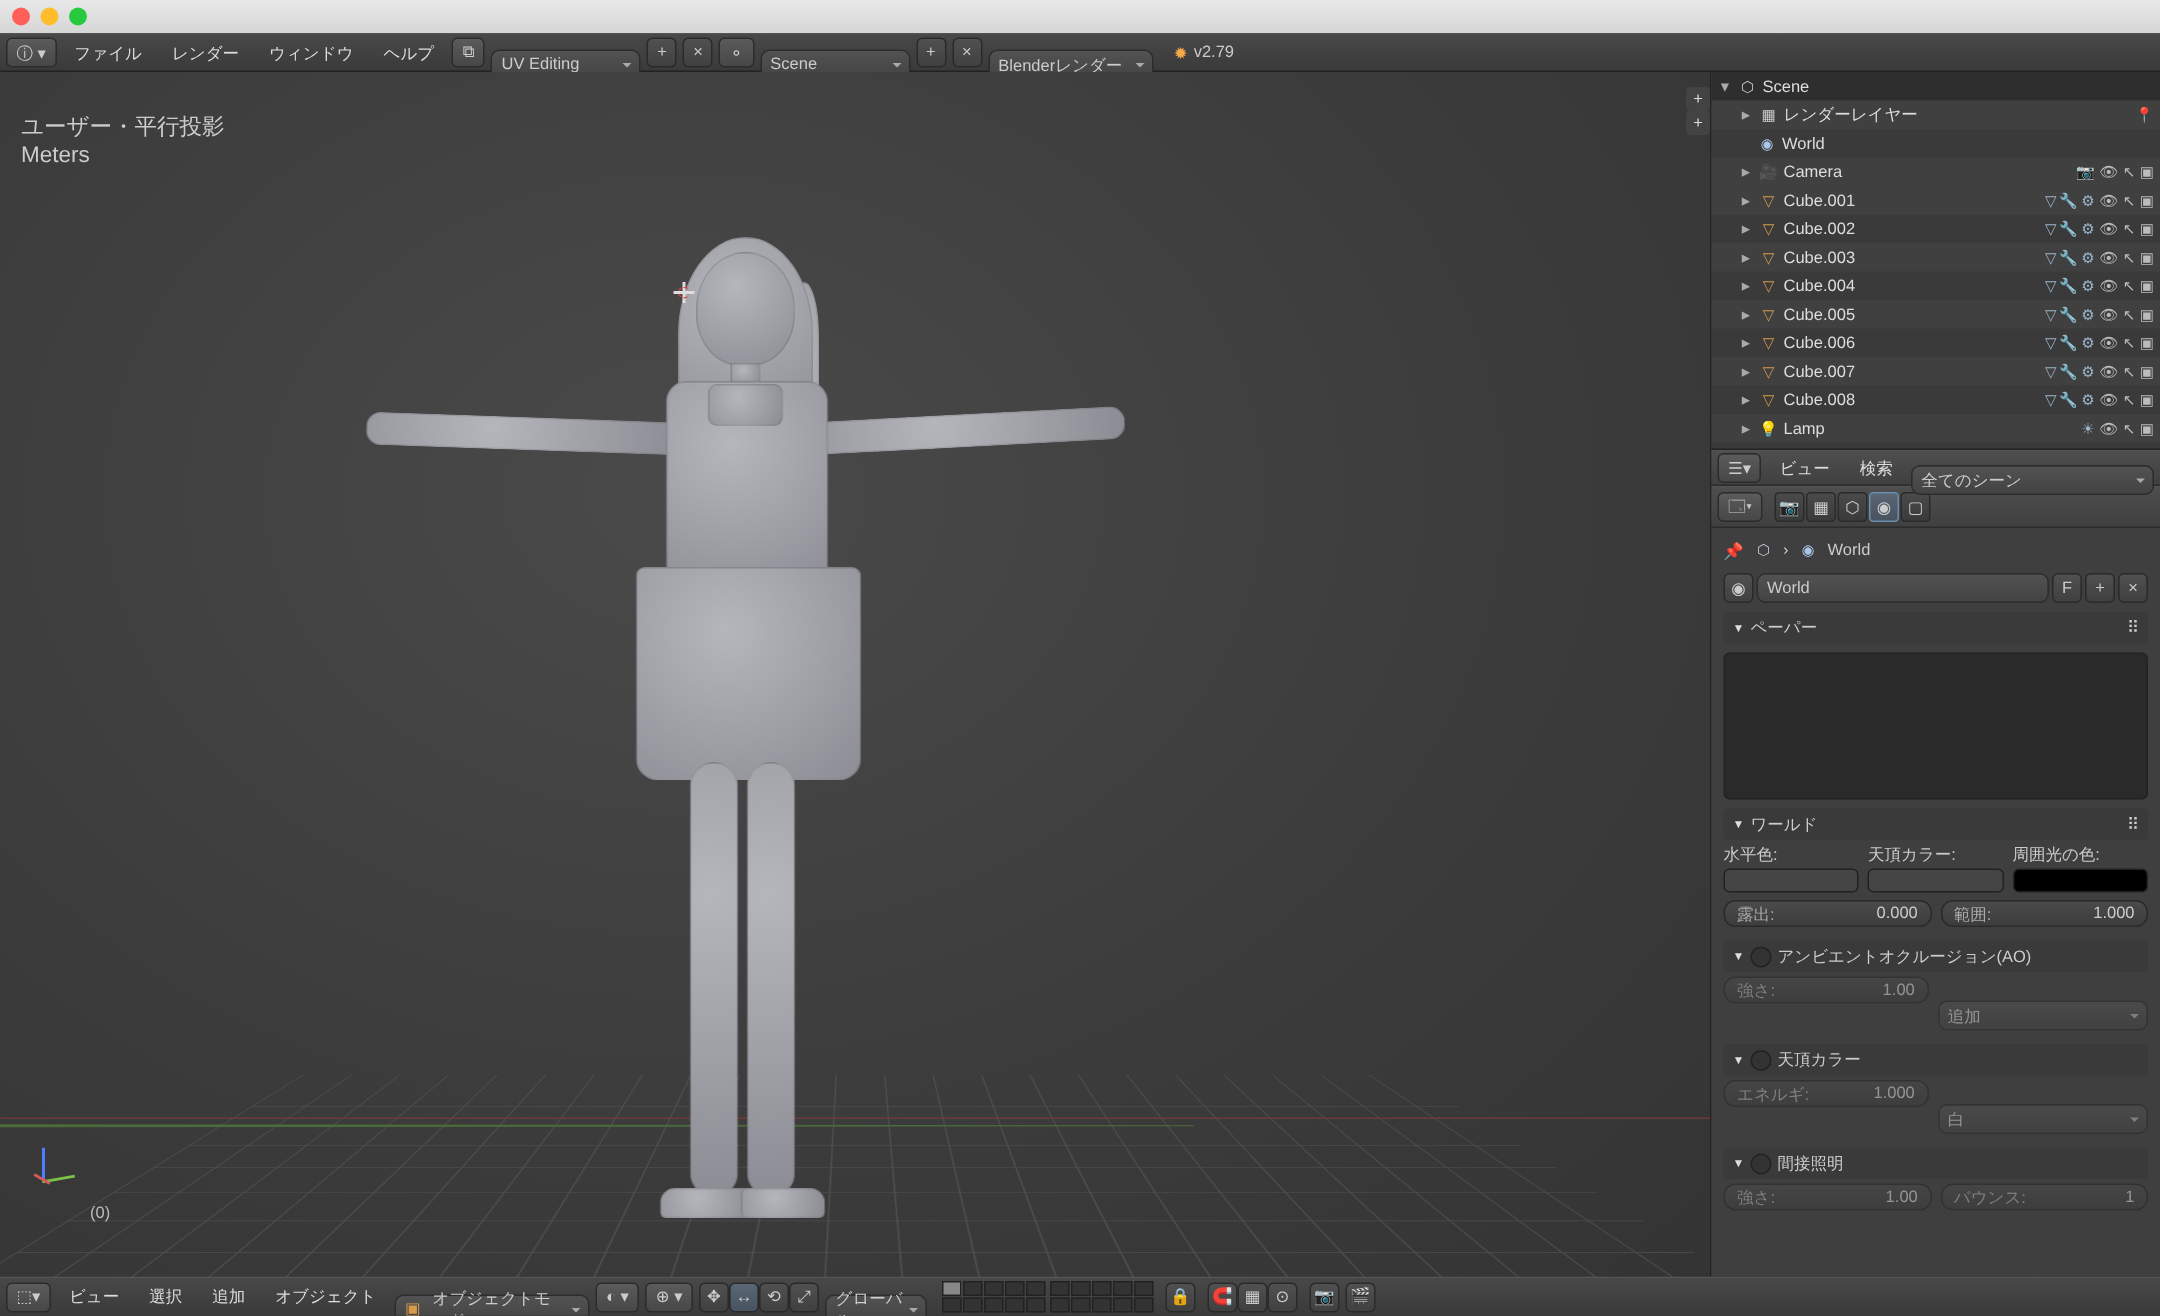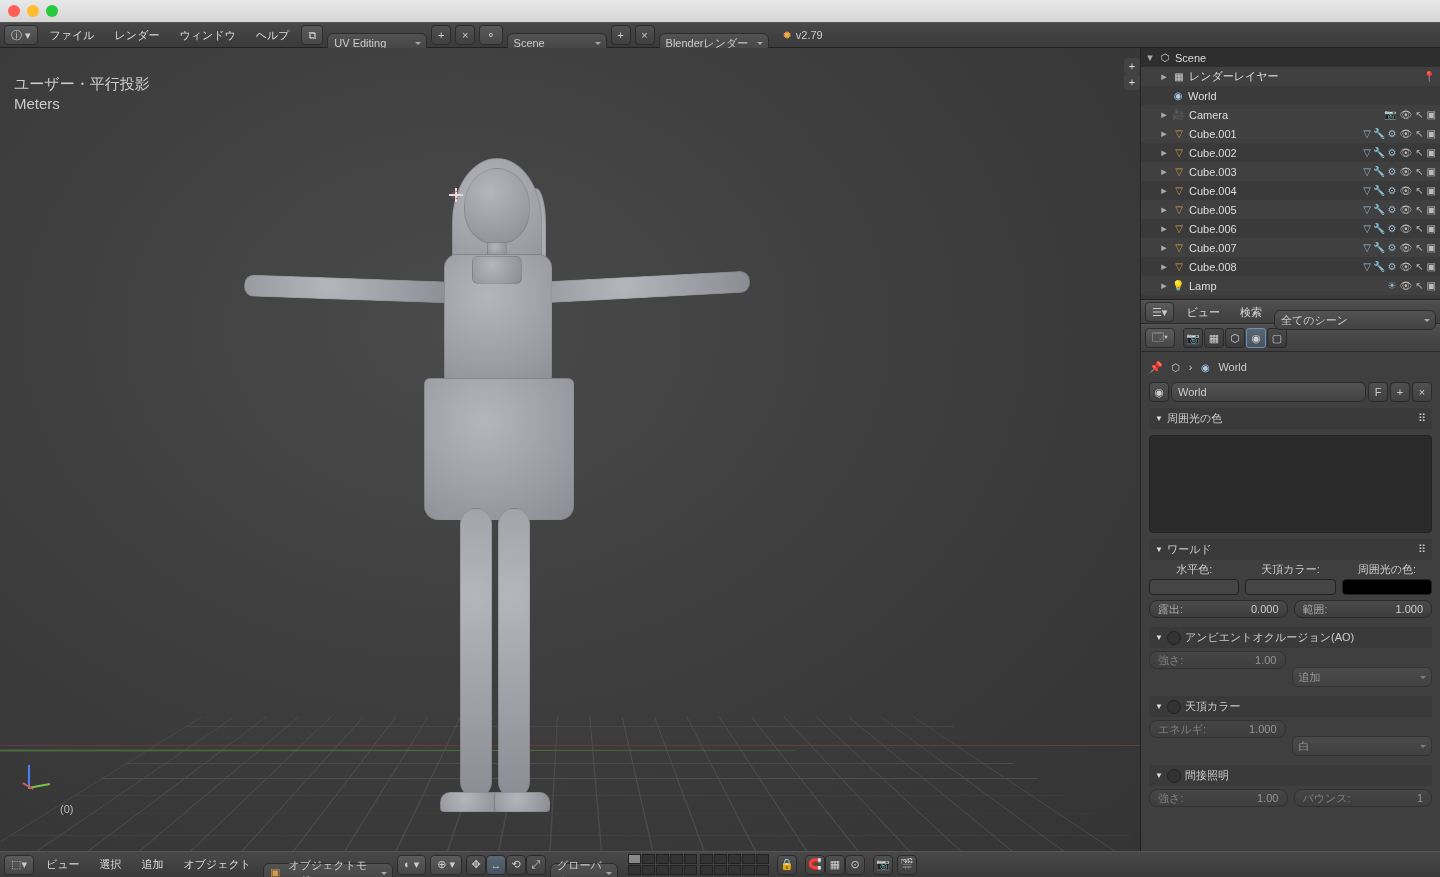--- a/index.html
+++ b/index.html
@@ -83,21 +83,21 @@
 .id-row .field { flex:1; }
 .sq { width:20px; height:20px; background:linear-gradient(#505050,#404040); border:1px solid #2a2a2a; border-radius:4px; display:inline-flex; align-items:center; justify-content:center; cursor:pointer; }
 
 .section-h { background:#3a3a3a; border-radius:3px; padding:3px 6px; margin-top:6px; display:flex; align-items:center; gap:4px; cursor:pointer; }
 .section-h .arr { color:#ddd; font-size:8px; }
 .preview-box { background:#2a2a2a; border:1px solid #222; border-radius:4px; height:98px; margin:6px 0; }
 .chk-row { display:flex; gap:8px; padding:4px 0; align-items:center; }
 .chk { width:14px; height:14px; background:#333; border:1px solid #222; border-radius:3px; display:inline-block; }
 .chk.ball { border-radius:50%; }
 .color-row { display:flex; gap:6px; padding:2px 0; font-size:10px; }
-.color-row > div { flex:1; text-align:center; }
+.color-row > div { flex:1; }
 .swatch { height:16px; border-radius:4px; border:1px solid #222; margin-top:2px; }
 .num-row { display:flex; gap:6px; padding:3px 0; }
 .num-field { flex:1; background:linear-gradient(#4a4a4a,#3d3d3d); border:1px solid #2a2a2a; border-radius:8px; height:18px; display:flex; align-items:center; justify-content:space-between; padding:0 8px; }
 .num-field span:first-child{color:#aaa;} 
 
 .footer { background: linear-gradient(#484848,#3a3a3a); height:26px; border-top:1px solid #555; display:flex; align-items:center; padding:0 4px; gap:4px; }
 .layer-boxes { display:flex; gap:1px; }
 .layer-boxes .lb { width:13px; height:10px; background:#333; border:1px solid #222; }
 .layer-boxes .lb.on { background:#888; }
 .layer-group { display:flex; flex-direction:column; gap:1px; }
@@ -370,21 +370,21 @@
       <div class="id-row">
         <span class="sq">◉</span>
         <span class="field">World</span>
         <span class="sq">F</span>
         <span class="sq">+</span>
         <span class="sq">×</span>
       </div>
 
       <div class="section-h">
           <span class="arr">▼</span>
-          <span>周囲光の色</span>
+          <span>ペーパー</span>
           <span style="margin-left:auto">⠿</span>
         </div>
       <div class="preview-box"></div>
 
       <div class="section-h">
           <span class="arr">▼</span>
           <span>ワールド</span>
           <span style="margin-left:auto">⠿</span>
         </div>
       <div class="color-row">

